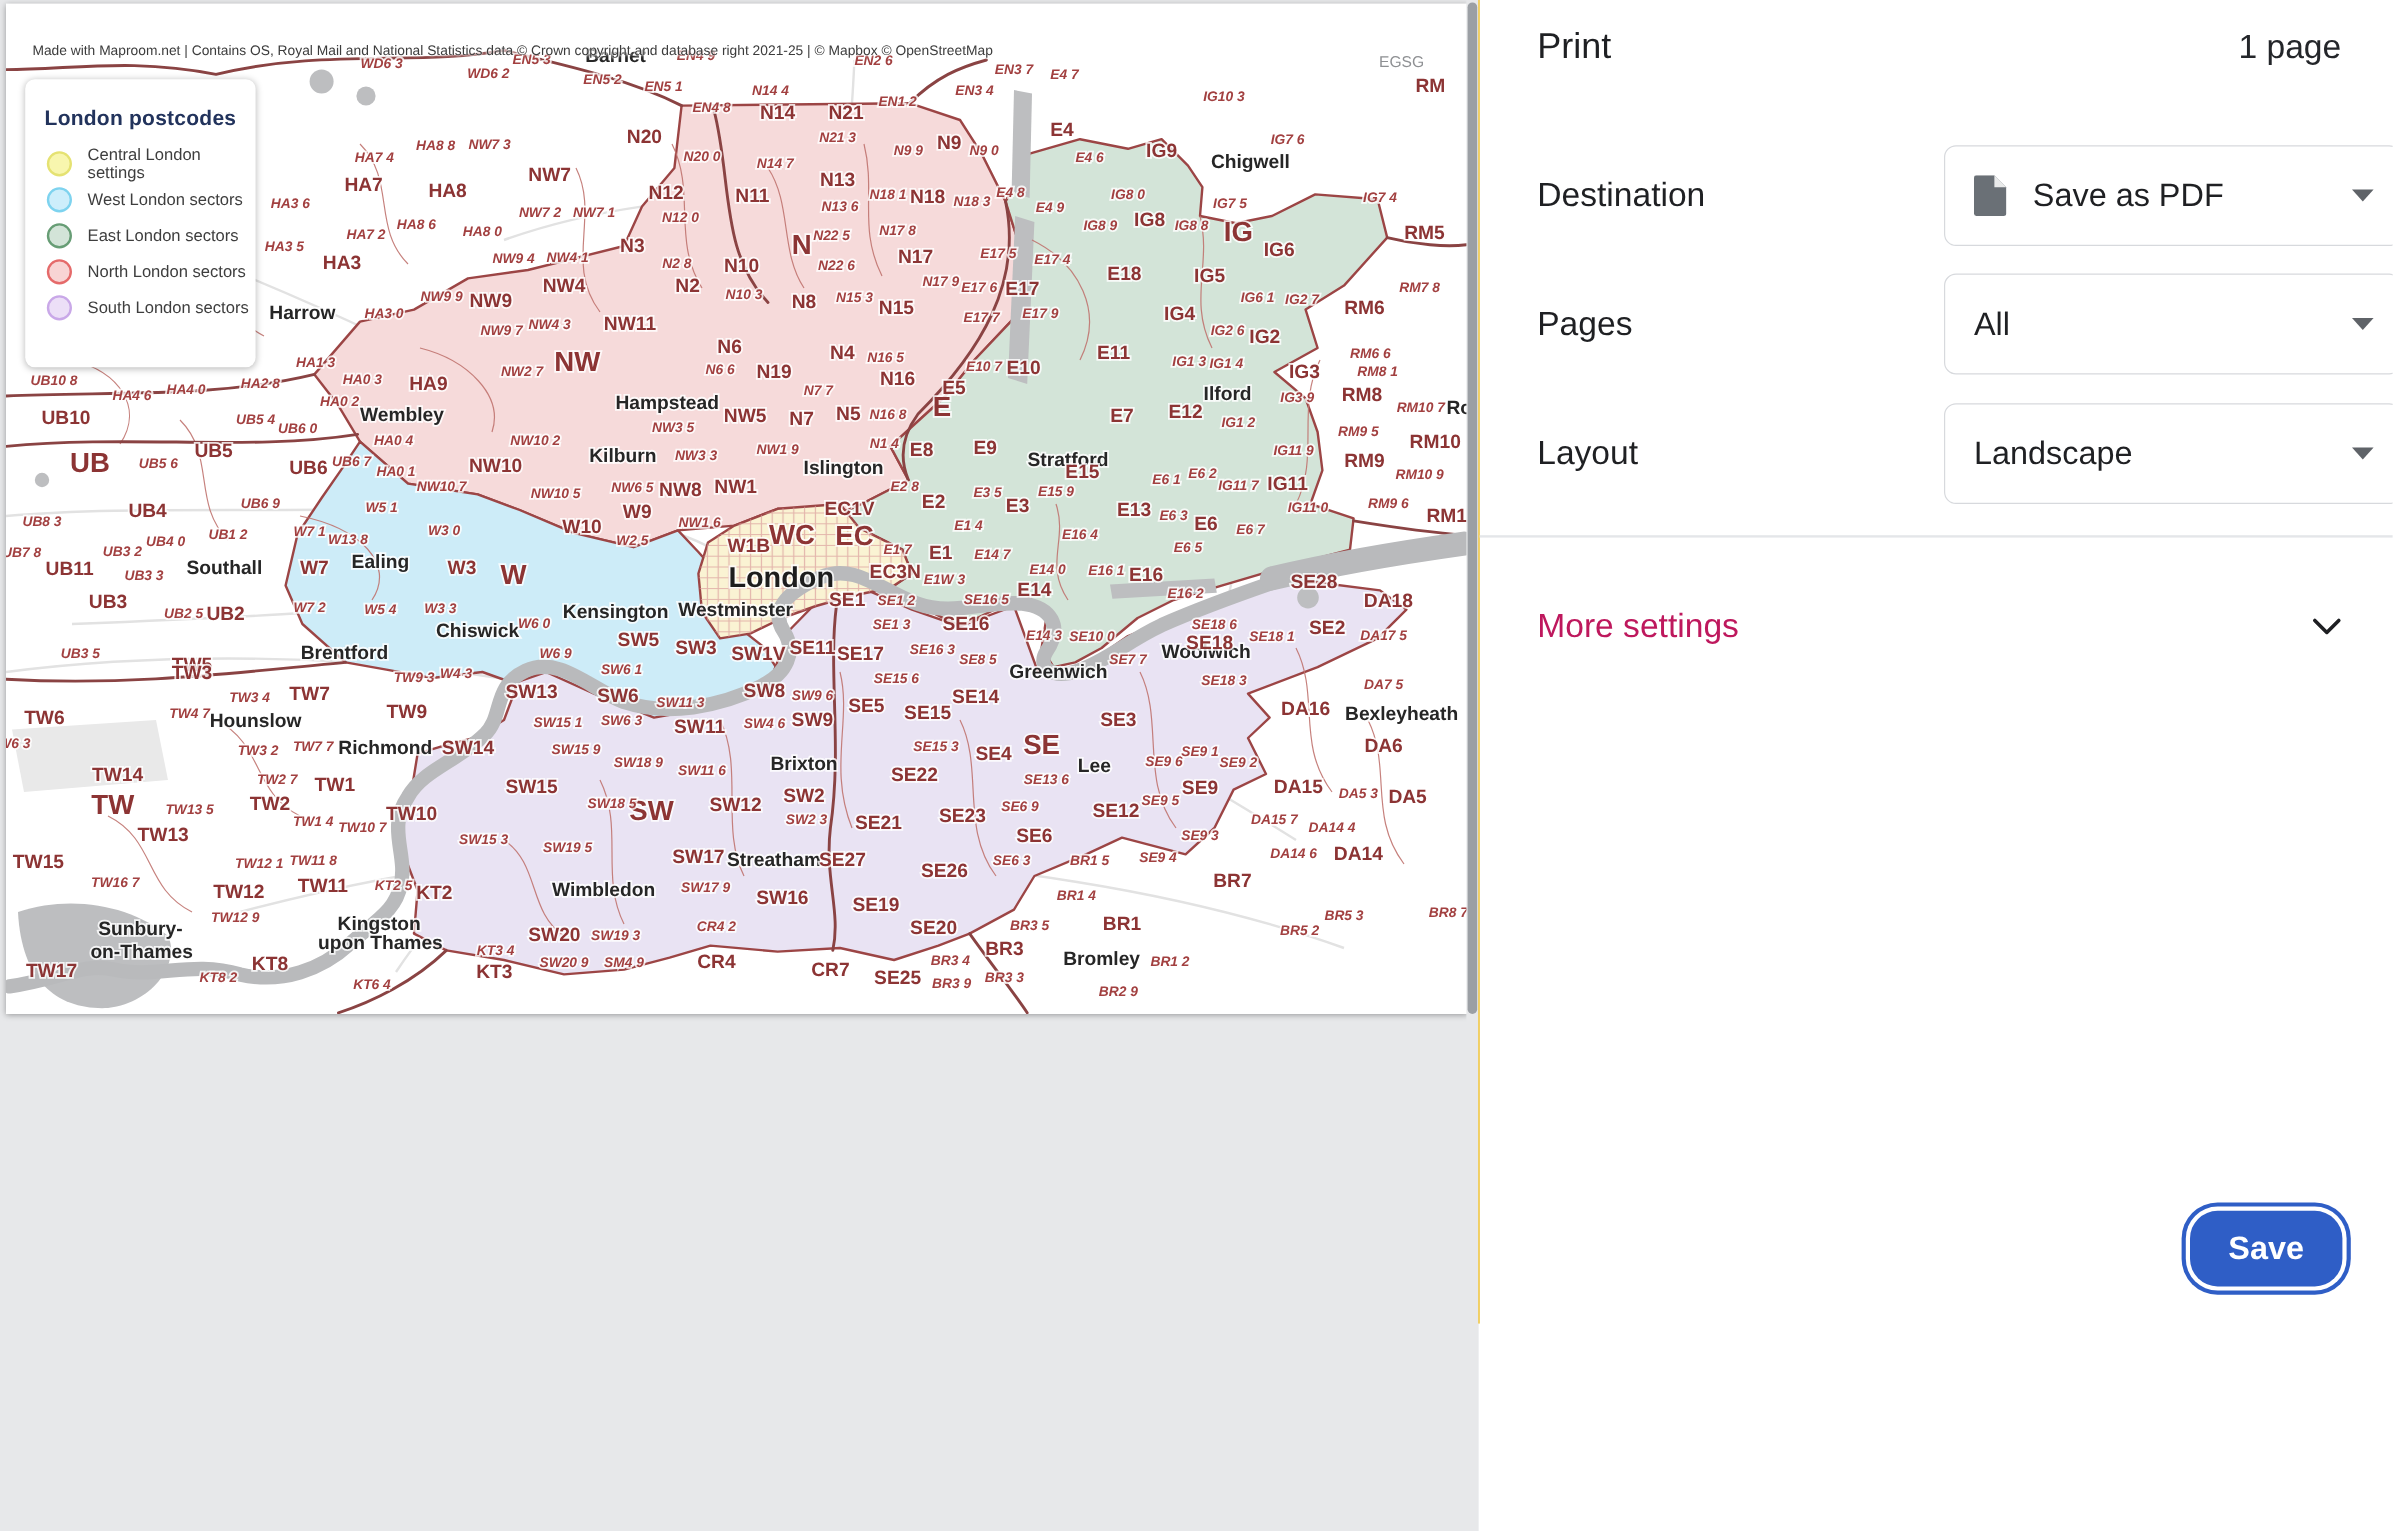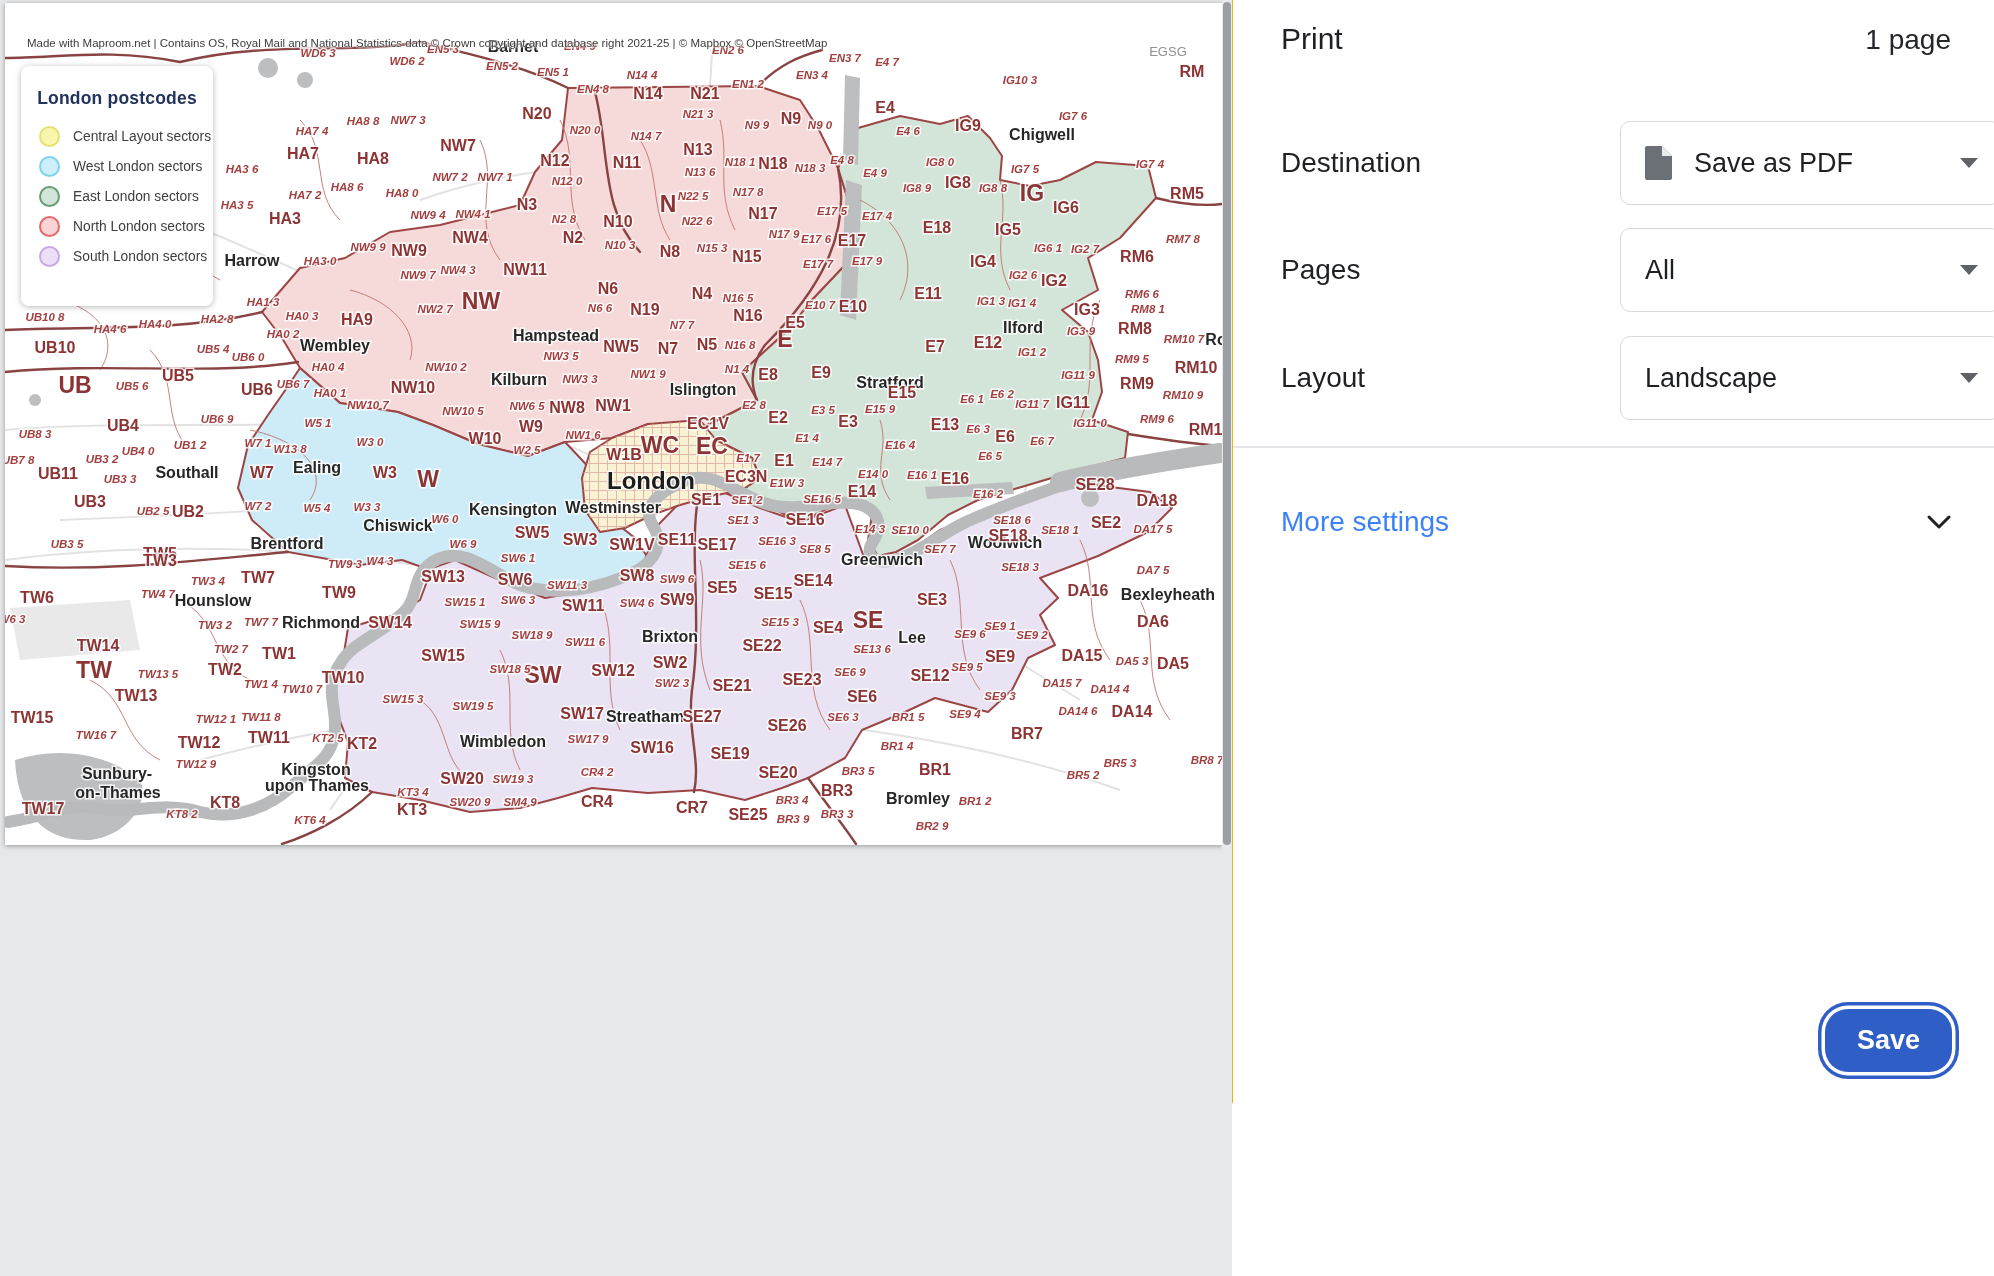--- a/index.html
+++ b/index.html
@@ -42,21 +42,21 @@
   .dropdown{position:absolute;left:339px;width:381px;height:84px;box-sizing:border-box;border:1.5px solid #d7d9dd;
     border-radius:10px;background:#fff;display:flex;align-items:center;padding:0 22px 0 24px;cursor:pointer;}
   .dropdown-value{font-size:27px;color:#1f2023;flex:1;}
   .dropdown-caret{width:0;height:0;border-left:9px solid transparent;border-right:9px solid transparent;
     border-top:10px solid #5f6368;flex:none;}
   .pdf-icon{width:27px;height:34px;margin-right:22px;flex:none;}
   #row-destination{top:121px;} #row-pages{top:228px;} #row-layout{top:336px;}
   #section-divider{position:absolute;left:0px;right:0;top:446px;height:1.5px;background:#e4e6e9;}
   #more-settings{position:absolute;left:48px;right:42px;top:486px;height:72px;display:flex;align-items:center;
     justify-content:space-between;cursor:pointer;}
-  #more-settings-label{font-size:28px;color:#3b82f6;}
+  #more-settings-label{font-size:28px;color:#be185d;}
   
   #button-bar{position:absolute;right:37px;bottom:25px;display:flex;align-items:center;gap:22px;}
   #cancel-button{width:147px;height:71px;border-radius:36px;background:#fff;border:1.5px solid #c7d6f4;
     color:#2f5ec6;font-size:29px;font-weight:700;font-family:"Liberation Sans",sans-serif;cursor:pointer;}
   #save-button{width:127px;height:63px;border-radius:23px;background:#2f5ec6;border:none;color:#fff;
     font-size:27px;font-weight:700;font-family:"Liberation Sans",sans-serif;cursor:pointer;margin:6px;
     box-shadow:0 0 0 3.5px #fff,0 0 0 7px #2f5ec6;}
 </style>
 </head>
 <body>
@@ -547,21 +547,21 @@
           </g>
       </svg>
 
       <div id="attribution">Made with Maproom.net | Contains OS, Royal Mail and National Statistics data © Crown copyright and database right 2021-25 | © Mapbox © OpenStreetMap</div>
 
       <div id="legend">
         <h3>London postcodes</h3>
         <div id="legend-items">
             <div class="legend-item">
               <span class="legend-swatch" style="background: rgb(248, 246, 174); border-color: rgb(229, 226, 114);"></span>
-              <span class="legend-label">Central Layout sectors</span>
+              <span class="legend-label">Central London settings</span>
             </div>
             <div class="legend-item">
               <span class="legend-swatch" style="background: rgb(205, 238, 251); border-color: rgb(126, 211, 239);"></span>
               <span class="legend-label">West London sectors</span>
             </div>
             <div class="legend-item">
               <span class="legend-swatch" style="background: rgb(211, 228, 216); border-color: rgb(103, 157, 117);"></span>
               <span class="legend-label">East London sectors</span>
             </div>
             <div class="legend-item">

